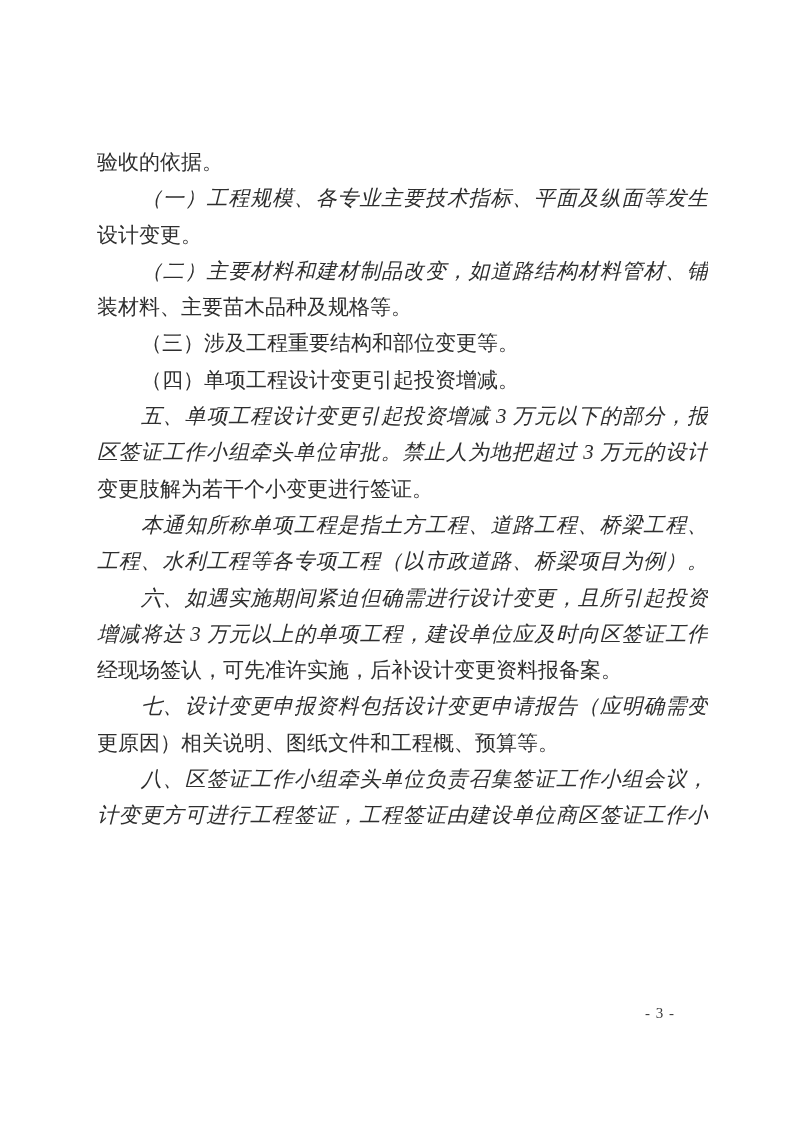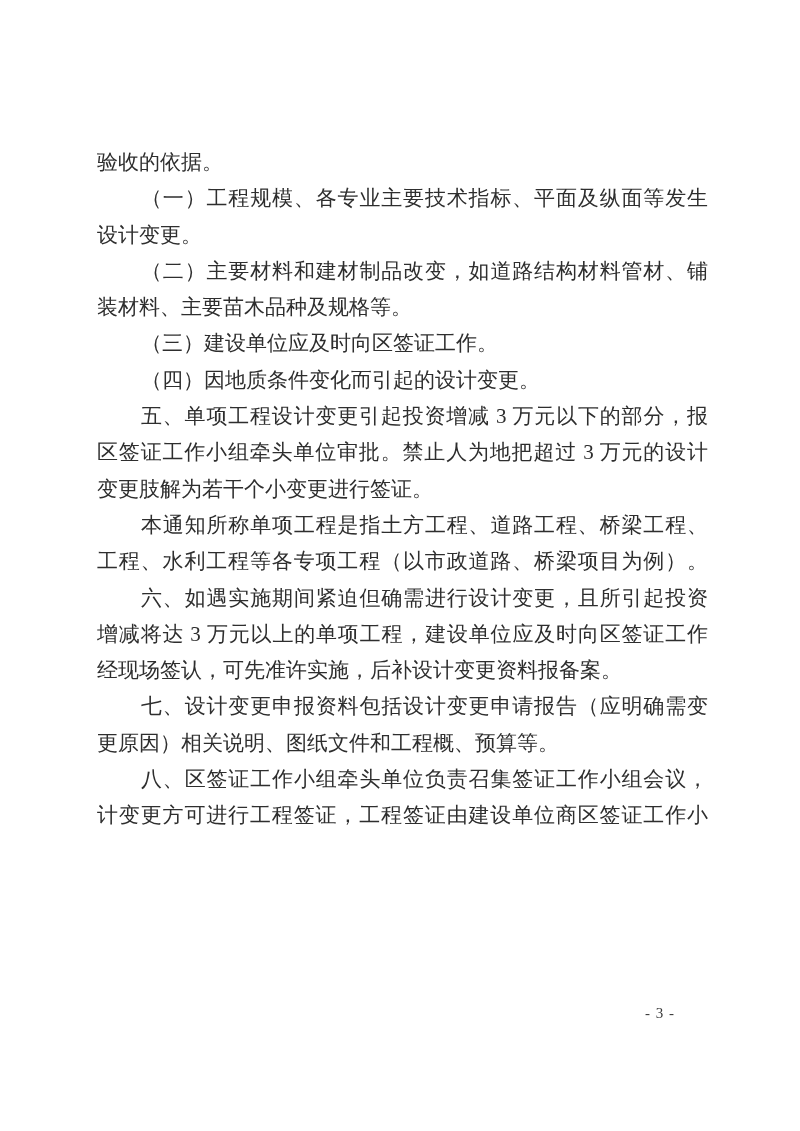--- a/index.html
+++ b/index.html
@@ -30,20 +30,21 @@
   }
   .line {
     height: 36.3px;
     text-align: justify;
     text-align-last: justify;
     white-space: nowrap;
   }
   .line.just {
     white-space: normal;
     overflow: hidden;
+    font-style: italic;
   }
   .line.short {
     text-align: center;
     text-align-last: left;
   }
   .line.indent {
     text-indent: 44px;
   }
   .page-number {
     position: absolute;
@@ -58,22 +59,22 @@
 </head>
 <body>
 
 <div class="page">
   <div class="text-block">
     <div class="line short">验收的依据。</div>
     <div class="line indent just">（一）工程规模、各专业主要技术指标、平面及纵面等发生</div>
     <div class="line short">设计变更。</div>
     <div class="line indent just">（二）主要材料和建材制品改变，如道路结构材料管材、铺</div>
     <div class="line short">装材料、主要苗木品种及规格等。</div>
-    <div class="line indent short">（三）建设单位应及时向区签证工作。</div>
-    <div class="line indent short">（四）因地质条件变化而引起的设计变更。</div>
+    <div class="line indent short">（三）涉及工程重要结构和部位变更等。</div>
+    <div class="line indent short">（四）单项工程设计变更引起投资增减。</div>
     <div class="line indent just">五、单项工程设计变更引起投资增减 3 万元以下的部分，报</div>
     <div class="line just">区签证工作小组牵头单位审批。禁止人为地把超过 3 万元的设计</div>
     <div class="line short">变更肢解为若干个小变更进行签证。</div>
     <div class="line indent just">本通知所称单项工程是指土方工程、道路工程、桥梁工程、</div>
     <div class="line just">工程、水利工程等各专项工程（以市政道路、桥梁项目为例）。</div>
     <div class="line indent just">六、如遇实施期间紧迫但确需进行设计变更，且所引起投资</div>
     <div class="line just">增减将达 3 万元以上的单项工程，建设单位应及时向区签证工作</div>
     <div class="line short">经现场签认，可先准许实施，后补设计变更资料报备案。</div>
     <div class="line indent just">七、设计变更申报资料包括设计变更申请报告（应明确需变</div>
     <div class="line short">更原因）相关说明、图纸文件和工程概、预算等。</div>

